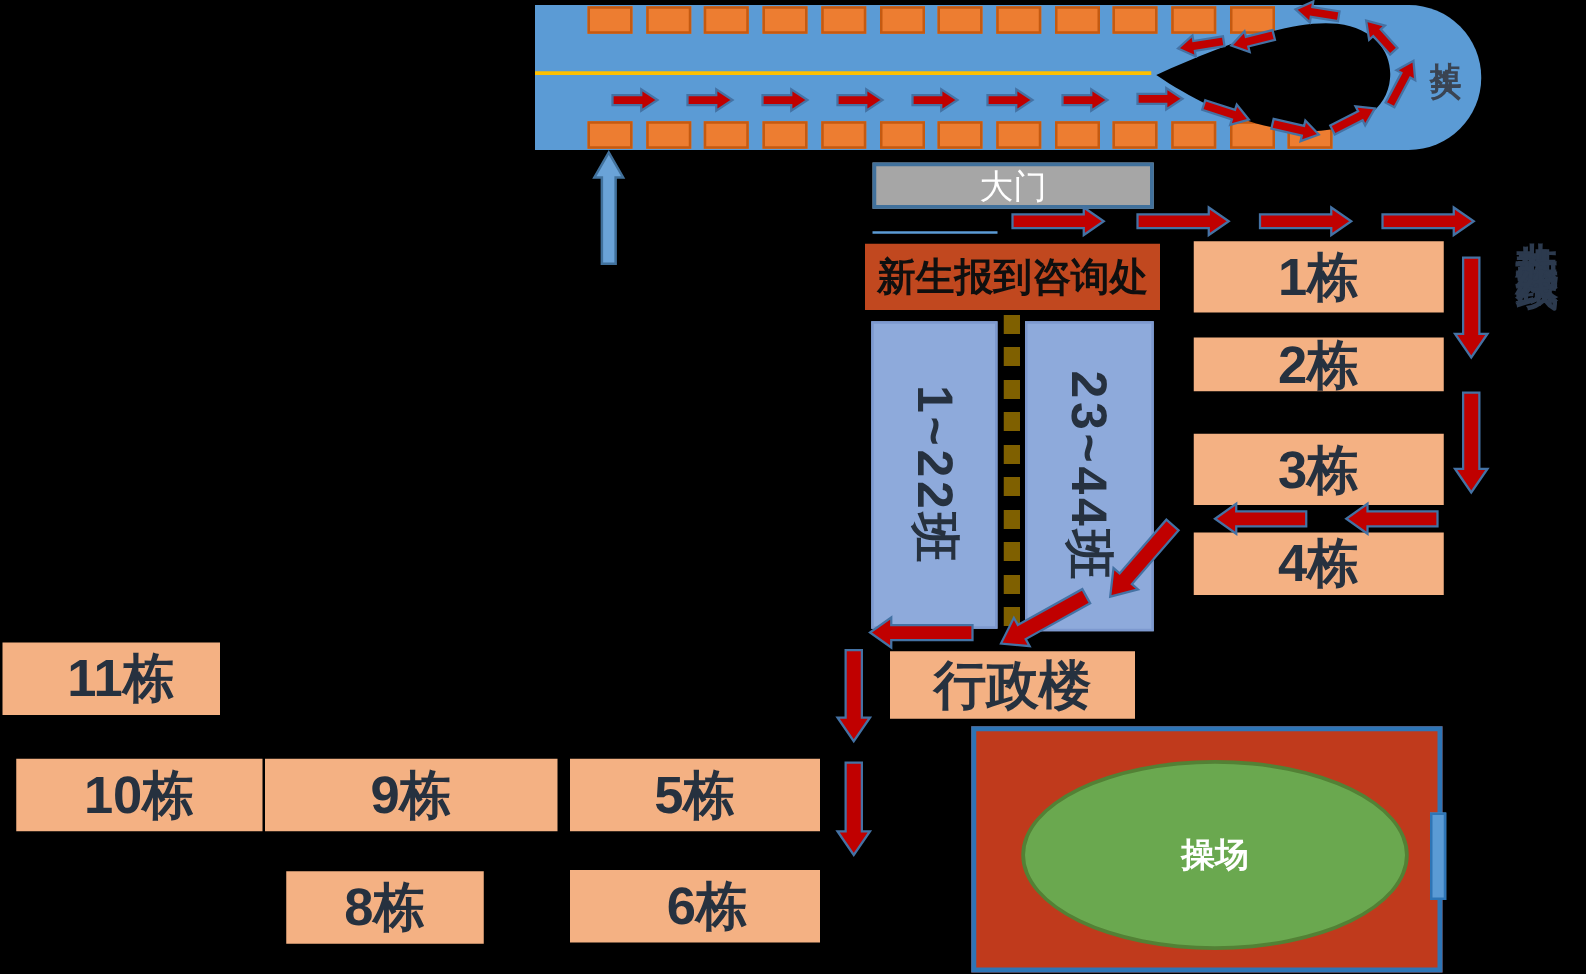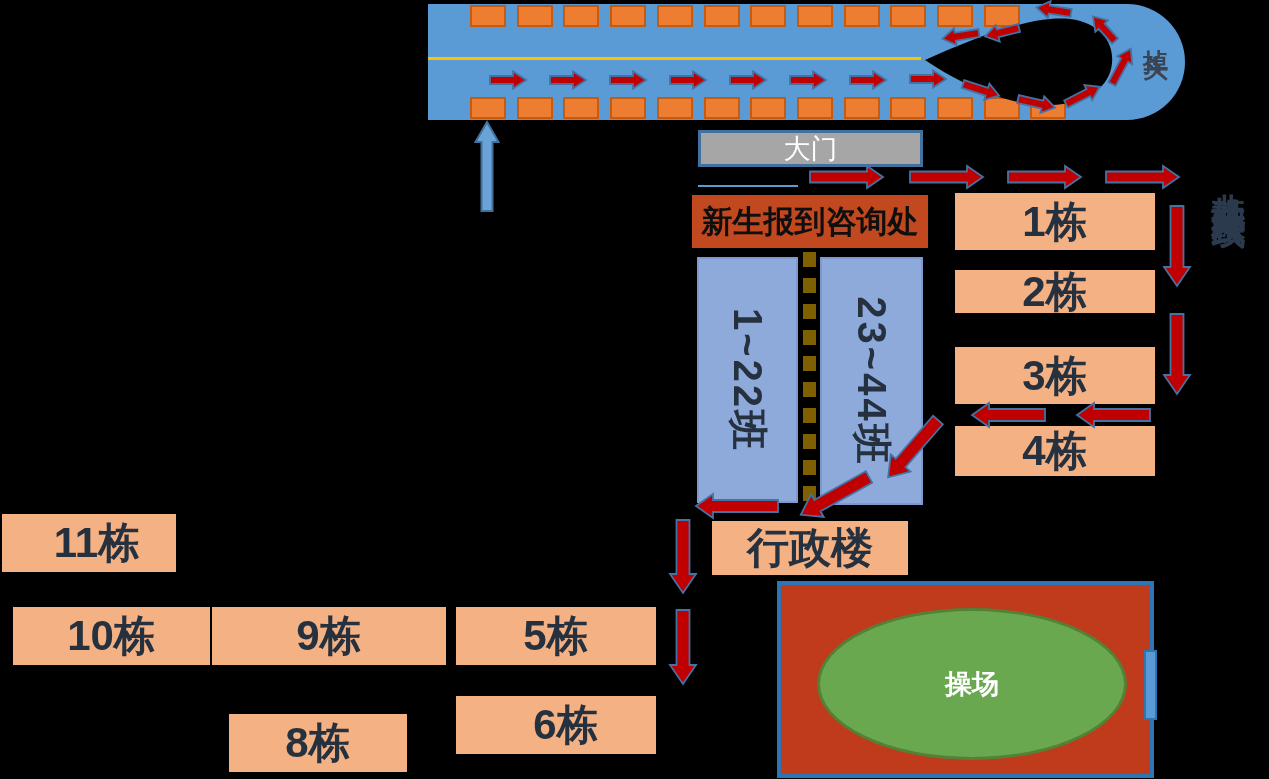--- a/index.html
+++ b/index.html
@@ -91,21 +91,21 @@
     </div>
     <div class="bldg peach" style="left: 2px; top: 607px; width: 197px; height: 58px; margin-left: 11px;">
       <span>10栋</span>
     </div>
     <div class="bldg peach" style="left: 212px; top: 607px; width: 234px; height: 58px;">
       <span>9栋</span>
     </div>
     <div class="bldg peach" style="left: 456px; top: 607px; width: 200px; height: 58px;">
       <span>5栋</span>
     </div>
-    <div class="bldg peach" style="left: 229px; top: 714px; width: 178px; height: 58px;">
+    <div class="bldg peach" style="left: 229px; top: 697px; width: 158px; height: 58px;">
       <span>8栋</span>
     </div>
     <div class="bldg peach" style="left: 456px; top: 696px; width: 200px; height: 58px; padding-left: 20px;">
       <span>6栋</span>
     </div>
     <div class="spot" style="left: 470px; top: 5px; width: 36px; height: 22px;"></div>
     <div class="spot" style="left: 516.7px; top: 5px; width: 36px; height: 22px;"></div>
     <div class="spot" style="left: 563.4px; top: 5px; width: 36px; height: 22px;"></div>
     <div class="spot" style="left: 610.1px; top: 5px; width: 36px; height: 22px;"></div>
     <div class="spot" style="left: 656.8px; top: 5px; width: 36px; height: 22px;"></div>

